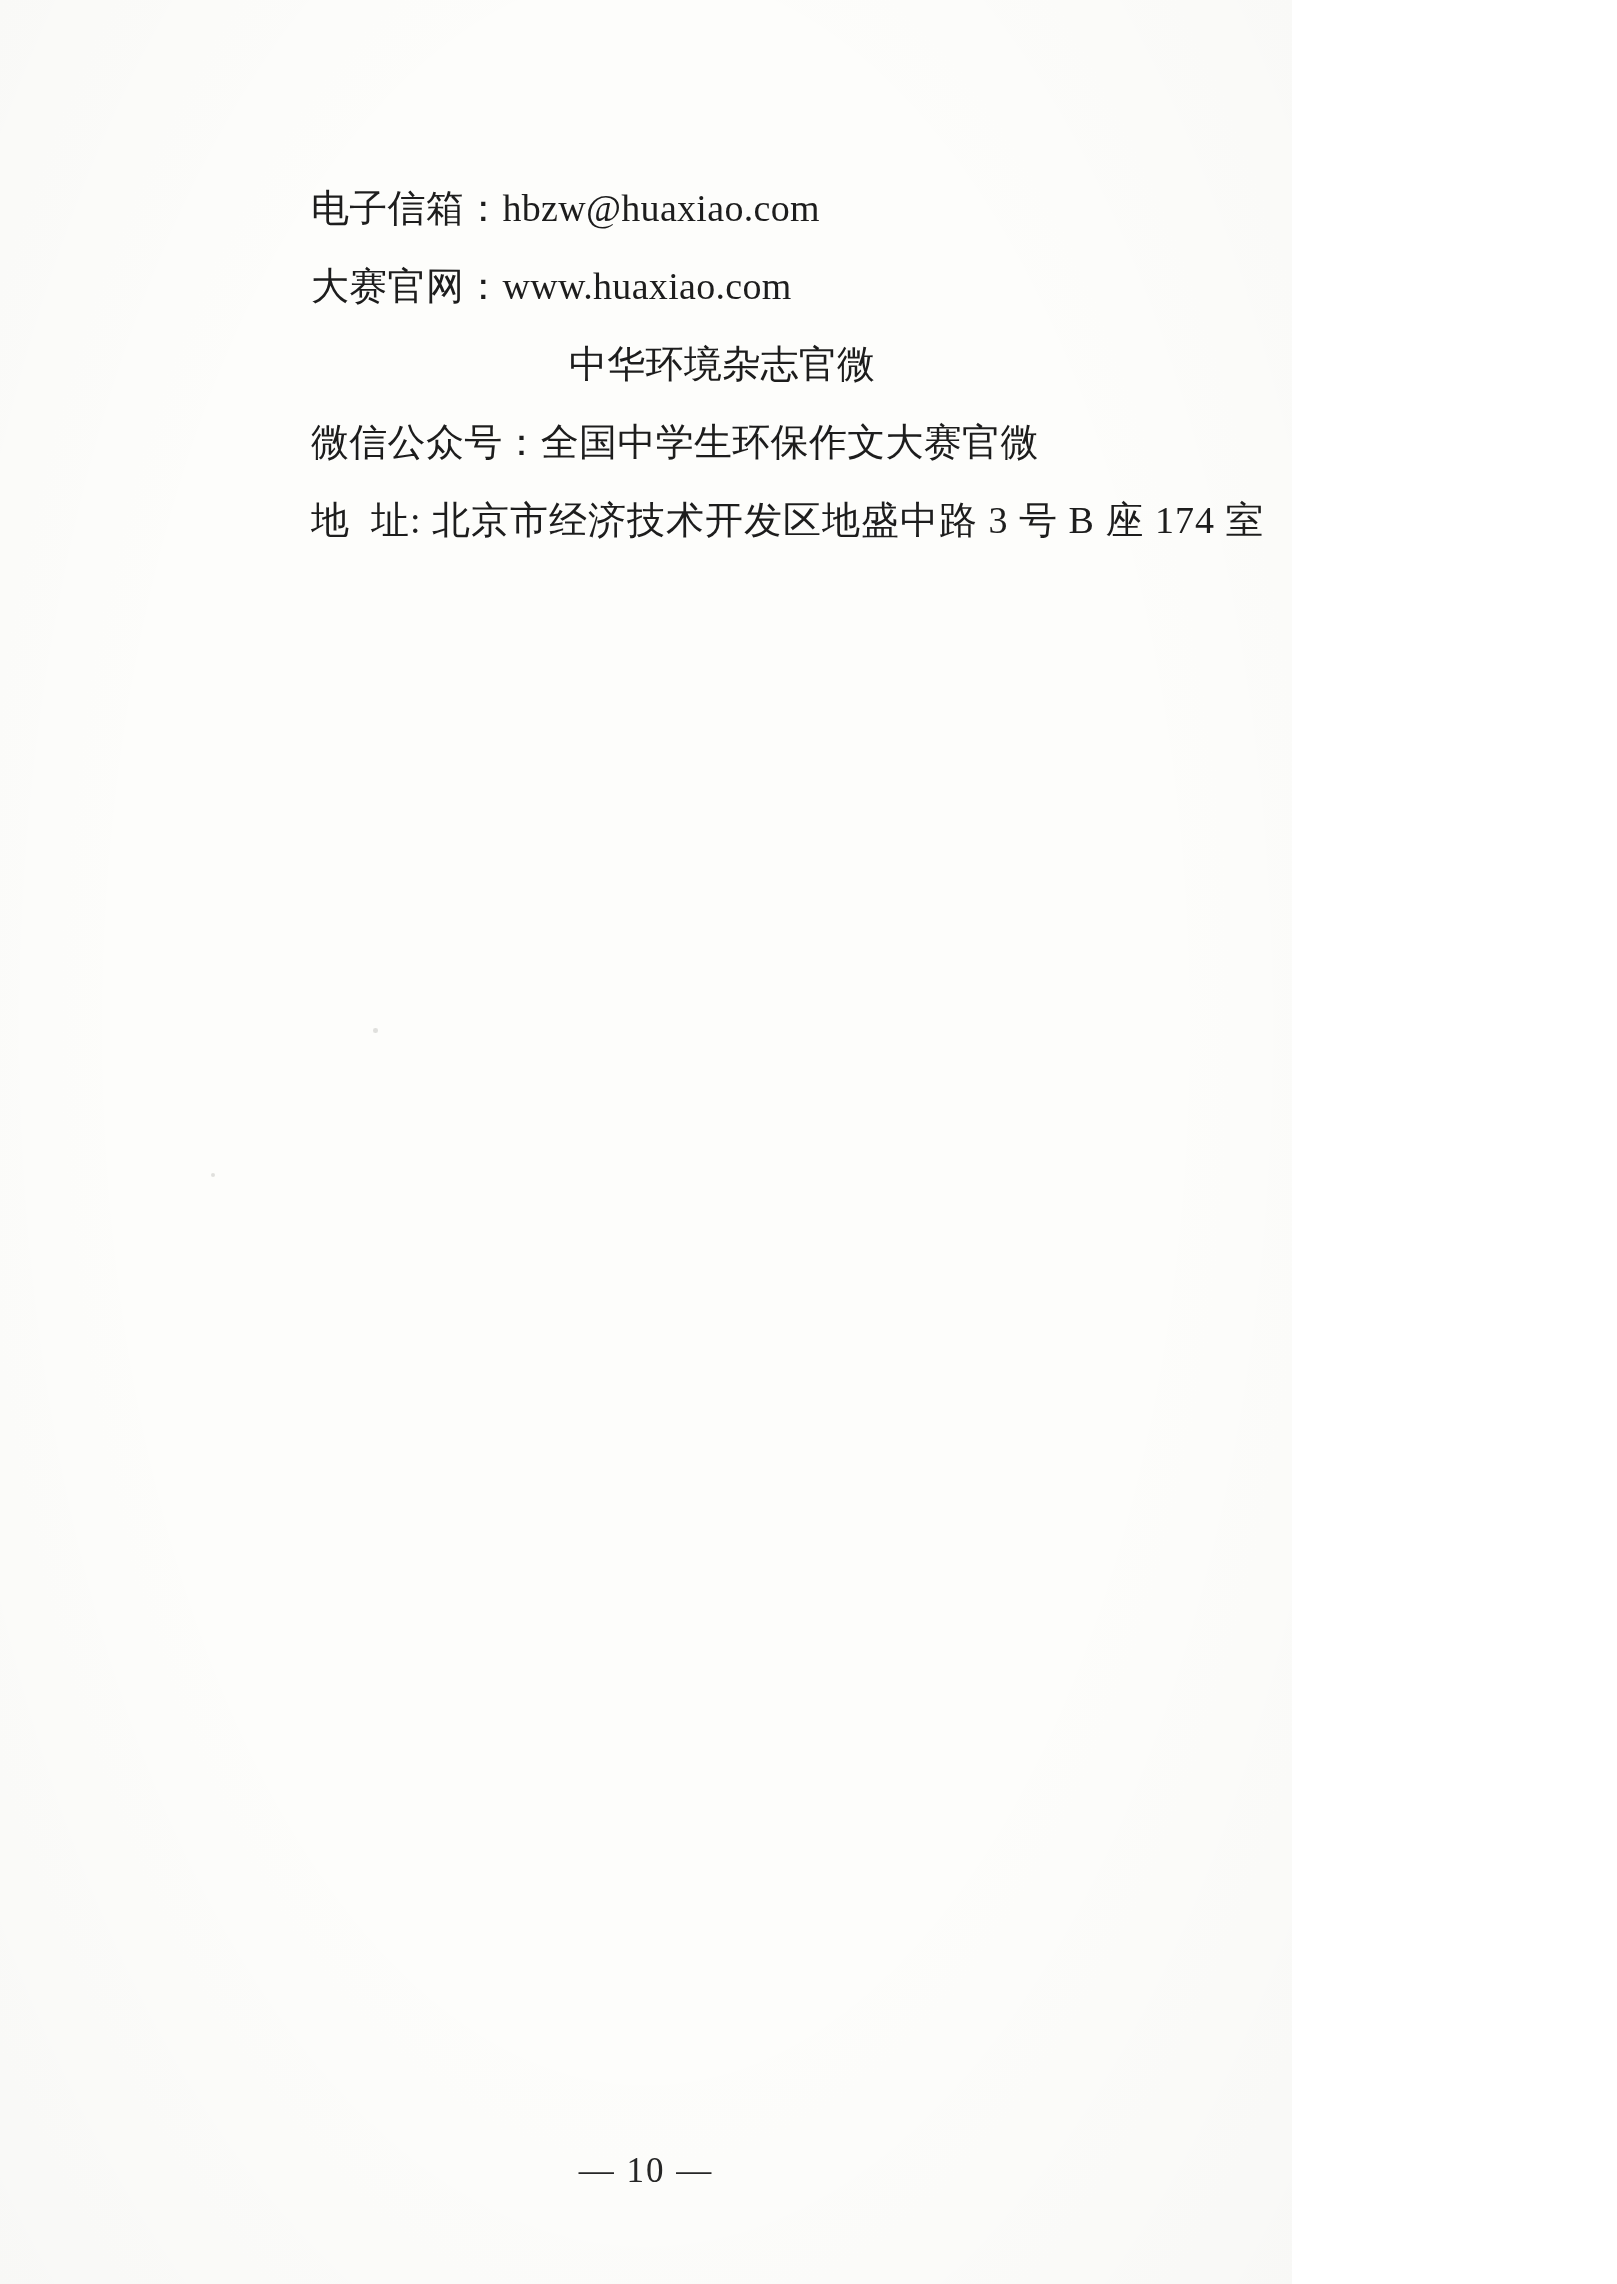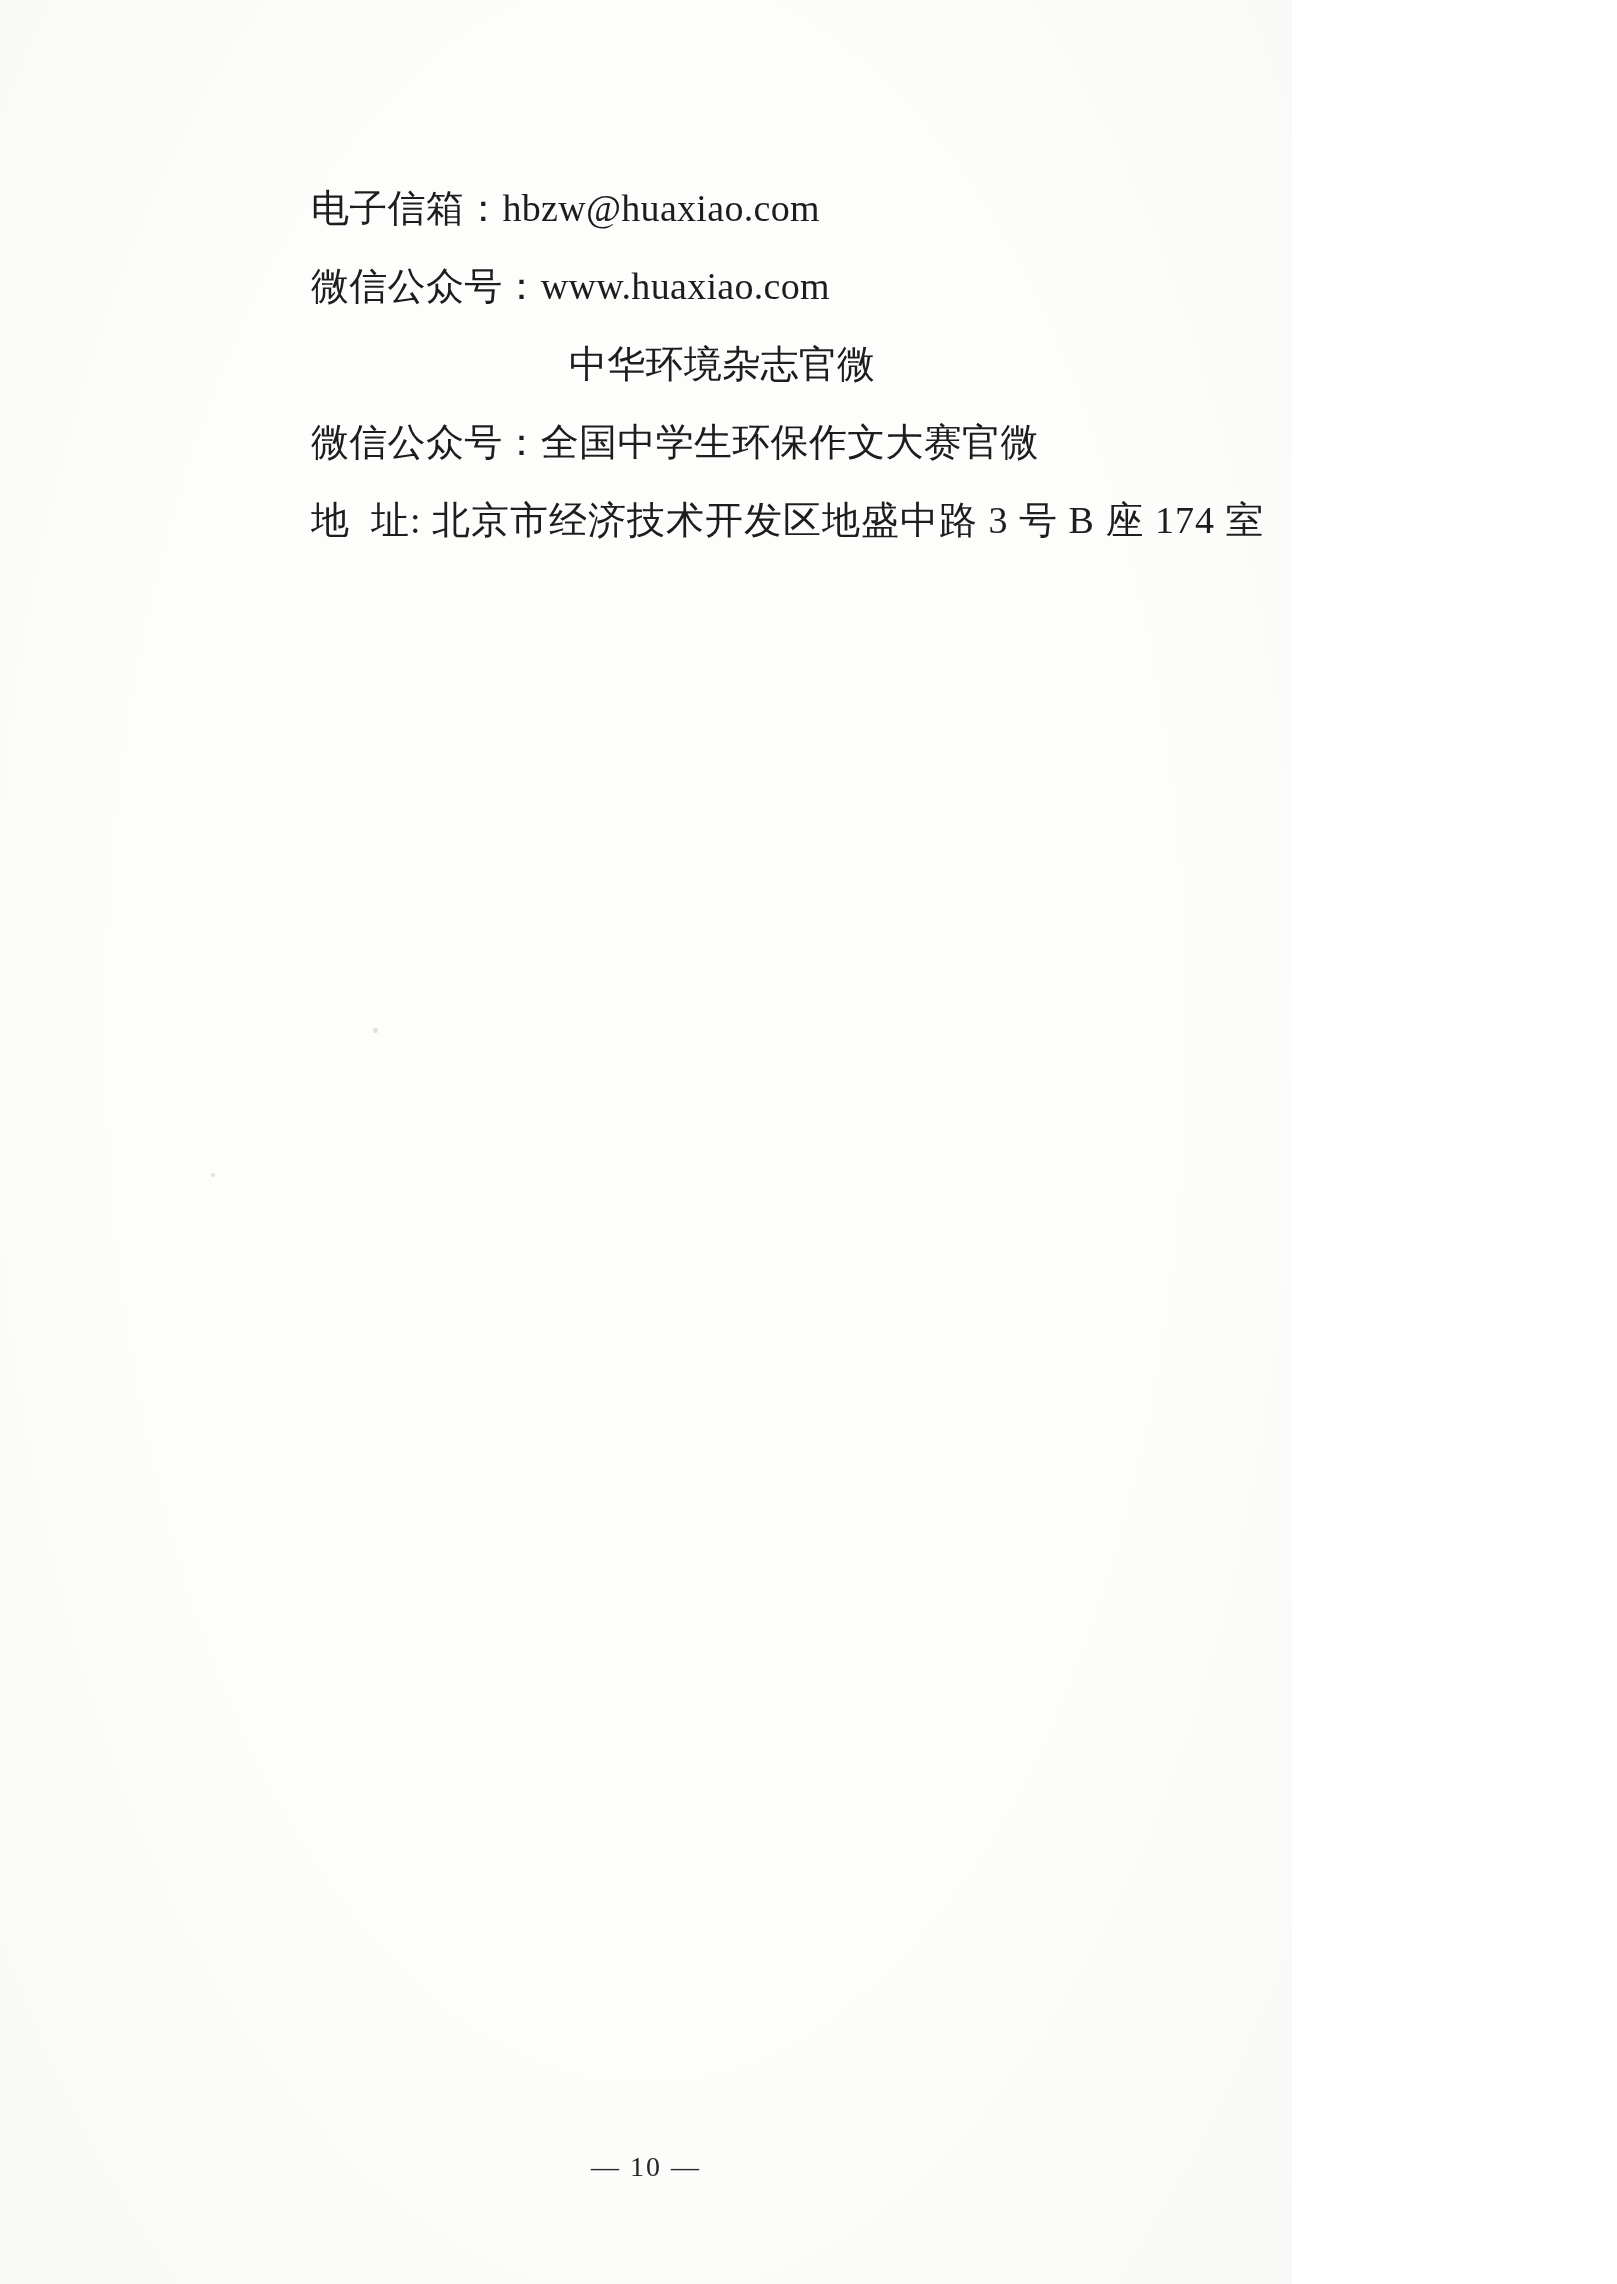--- a/index.html
+++ b/index.html
@@ -63,36 +63,36 @@
     border-radius: 50%;
     opacity: 0.55;
   }
 
   .page-number {
     position: absolute;
     left: 0;
     right: 0;
     top: 2151px;
     text-align: center;
-    font-size: 28px;
+    font-size: 35px;
     color: #262626;
     font-family: "Liberation Serif", "DejaVu Serif", serif;
     letter-spacing: 2px;
   }
 </style>
 </head>
 <body>
 
 <div class="page">
 
   <div class="content">
 
     <div class="line">电子信箱：hbzw@huaxiao.com</div>
 
-    <div class="line">微信公众号：www.huaxiao.com</div>
+    <div class="line">大赛官网：www.huaxiao.com</div>
 
     <div class="line indented">中华环境杂志官微</div>
 
     <div class="line">微信公众号：全国中学生环保作文大赛官微</div>
 
     <div class="line address">地  址: 北京市经济技术开发区地盛中路 3 号 B 座 174 室</div>
 
   </div>
 
   <div class="speck" style="left:373px; top:1028px; width:4.6px; height:4.6px;"></div>

